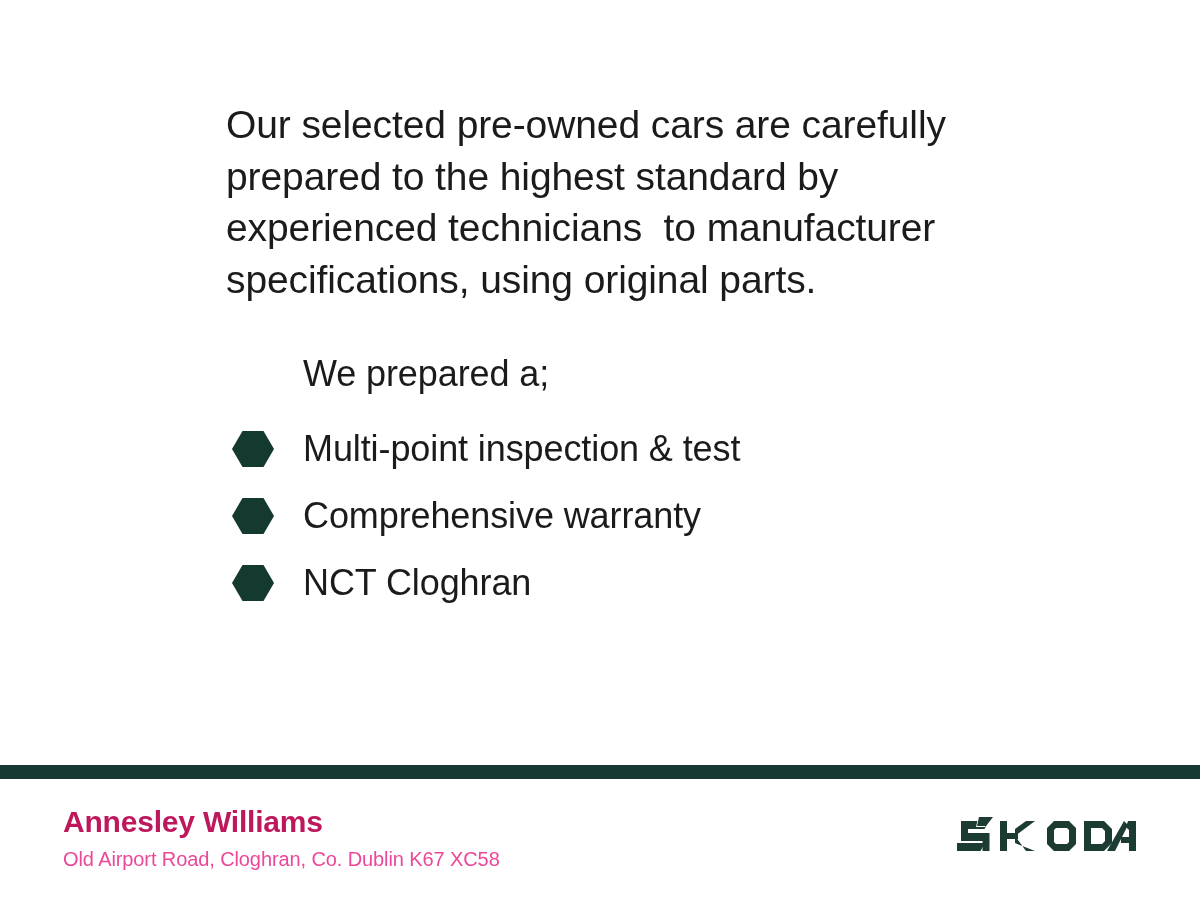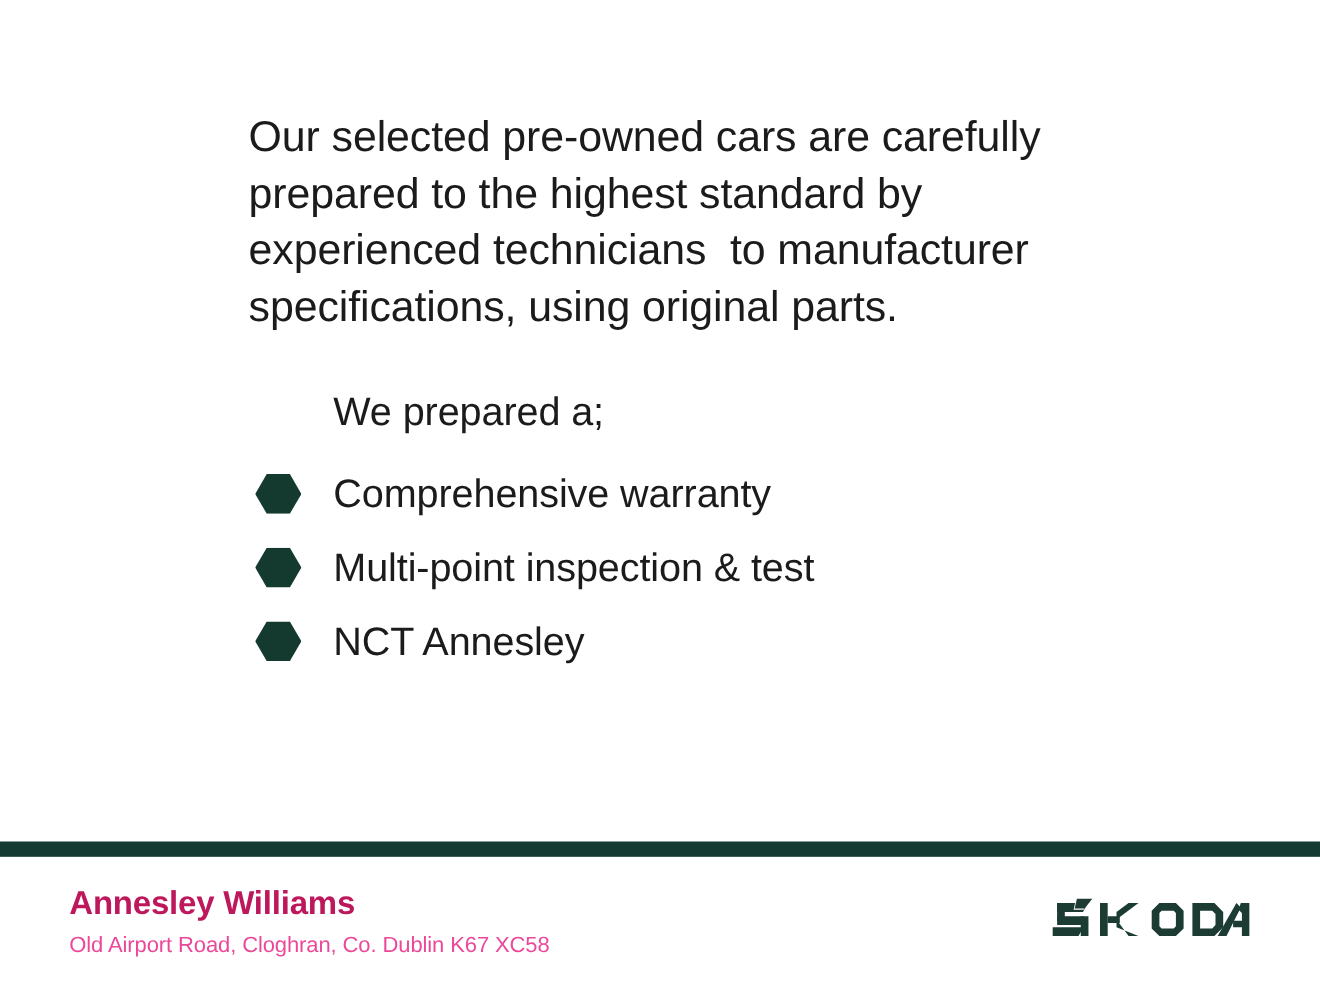--- a/index.html
+++ b/index.html
@@ -153,36 +153,36 @@
     <p class="headline">Our selected pre-owned cars are carefully prepared to the highest standard by experienced technicians  to manufacturer specifications, using original parts.</p>
 
     <p class="include-lead">We prepared a;</p>
 
     <ul class="bullet-list">
 
       <li class="bullet-item">
         <svg class="bullet-marker" viewBox="0 0 42 36">
           <polygon points="10.5,0 31.5,0 42,18 31.5,36 10.5,36 0,18" fill="#14392f"></polygon>
         </svg>
-        <span class="bullet-label">Comprehensive warranty</span>
+        <span class="bullet-label">Multi-point inspection &amp; test</span>
       </li>
 
       <li class="bullet-item">
         <svg class="bullet-marker" viewBox="0 0 42 36">
           <polygon points="10.5,0 31.5,0 42,18 31.5,36 10.5,36 0,18" fill="#14392f"></polygon>
         </svg>
-        <span class="bullet-label">Multi-point inspection &amp; test</span>
+        <span class="bullet-label">Comprehensive warranty</span>
       </li>
 
 
       <li class="bullet-item">
         <svg class="bullet-marker" viewBox="0 0 42 36">
           <polygon points="10.5,0 31.5,0 42,18 31.5,36 10.5,36 0,18" fill="#14392f"></polygon>
         </svg>
-        <span class="bullet-label">NCT Annesley</span>
+        <span class="bullet-label">NCT Cloghran</span>
       </li>
 
     </ul>
   </div>
 
   <div class="divider-bar"></div>
 
   <div class="footer">
 
     <div class="dealer-block">

